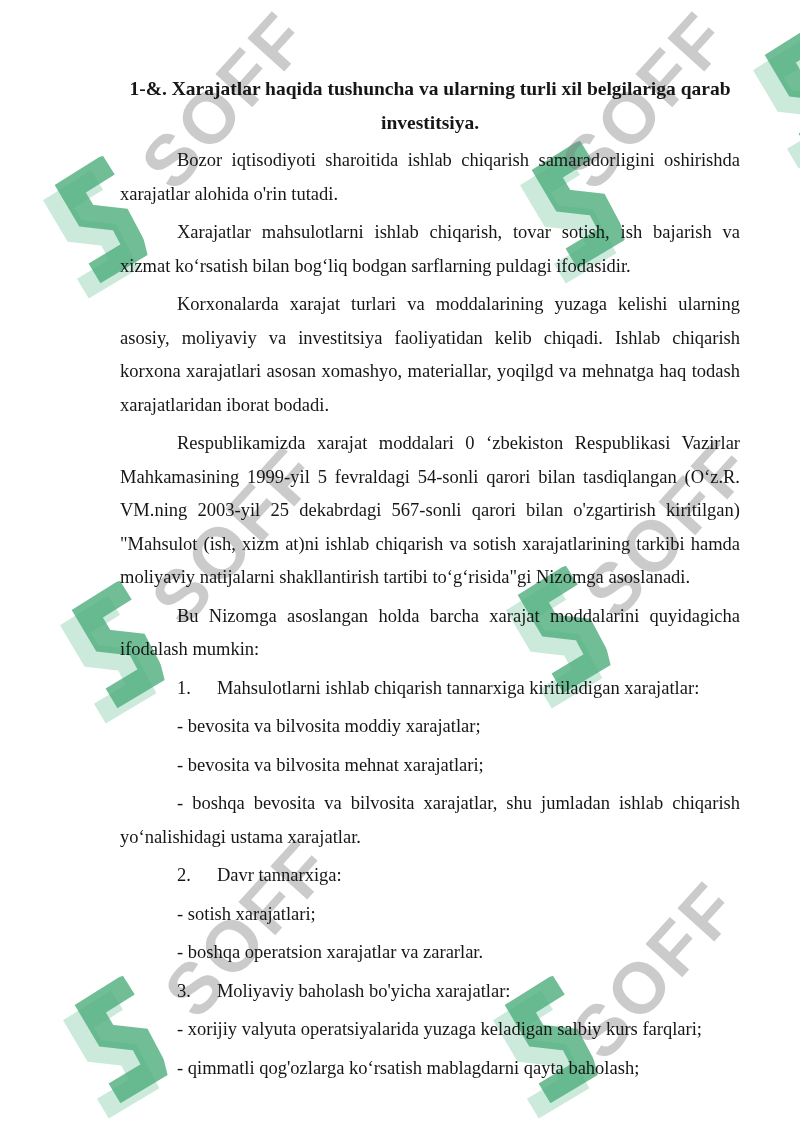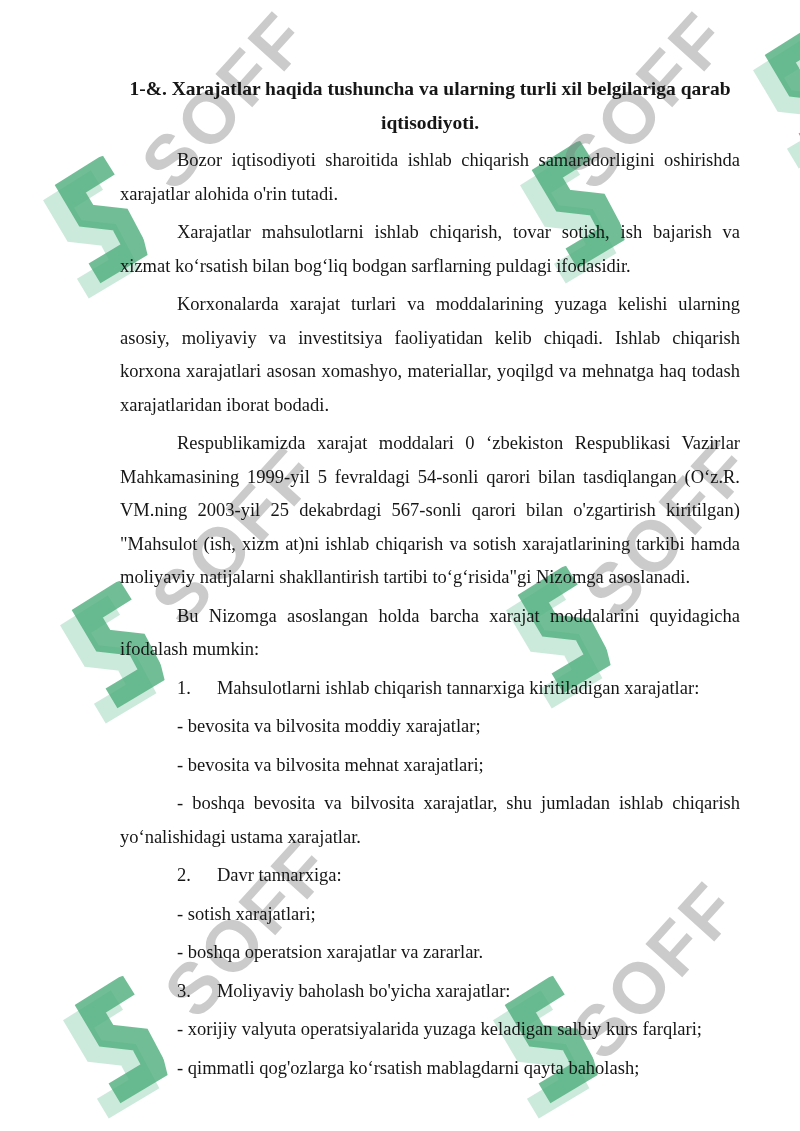--- a/index.html
+++ b/index.html
@@ -76,21 +76,21 @@
     <svg class="wm-glyph" style="left:500px;top:980px;" viewBox="0 0 90 140">
       <path d="M74,10 L31,24 L40,54 L72,66 L80,98 L34,112" fill="none" stroke="#aadcc3" stroke-width="23" transform="translate(-15,12)" opacity="0.6"></path>
       <path d="M74,10 L31,24 L40,54 L72,66 L80,98 L34,112" fill="none" stroke="#4dae7c" stroke-width="23" opacity="0.8"></path>
     </svg>
     <div class="wm-text" style="left:655px;top:970px;">SOFF</div>
   </div>
 
   <div class="content">
     <h1 class="title">
       <span class="t-line">1-&amp;. Xarajatlar haqida tushuncha va ularning turli xil belgilariga qarab</span>
-      <span class="t-line">iqtisodiyoti.</span>
+      <span class="t-line">investitsiya.</span>
     </h1>
 
     <p class="par">Bozor iqtisodiyoti sharoitida ishlab chiqarish samaradorligini oshirishda xarajatlar alohida o'rin tutadi.</p>
     <p class="par">Xarajatlar mahsulotlarni ishlab chiqarish, tovar sotish, ish bajarish va xizmat koʻrsatish bilan bogʻliq bodgan sarflarning puldagi ifodasidir.</p>
     <p class="par">Korxonalarda xarajat turlari va moddalarining yuzaga kelishi ularning asosiy, moliyaviy va investitsiya faoliyatidan kelib chiqadi. Ishlab chiqarish korxona xarajatlari asosan xomashyo, materiallar, yoqilgd va mehnatga haq todash xarajatlaridan iborat bodadi.</p>
     <p class="par">Respublikamizda xarajat moddalari 0 ʻzbekiston Respublikasi Vazirlar Mahkamasining 1999-yil 5 fevraldagi 54-sonli qarori bilan tasdiqlangan (Oʻz.R. VM.ning 2003-yil 25 dekabrdagi 567-sonli qarori bilan o'zgartirish kiritilgan) "Mahsulot (ish, xizm at)ni ishlab chiqarish va sotish xarajatlarining tarkibi hamda moliyaviy natijalarni shakllantirish tartibi toʻgʻrisida"gi Nizomga asoslanadi.</p>
     <p class="par">Bu Nizomga asoslangan holda barcha xarajat moddalarini quyidagicha ifodalash mumkin:</p>
 
     <p class="par"><span class="num">1.</span><span>Mahsulotlarni ishlab chiqarish tannarxiga kiritiladigan xarajatlar:</span></p>
     <p class="par"><span>- bevosita va bilvosita moddiy xarajatlar;</span></p>

